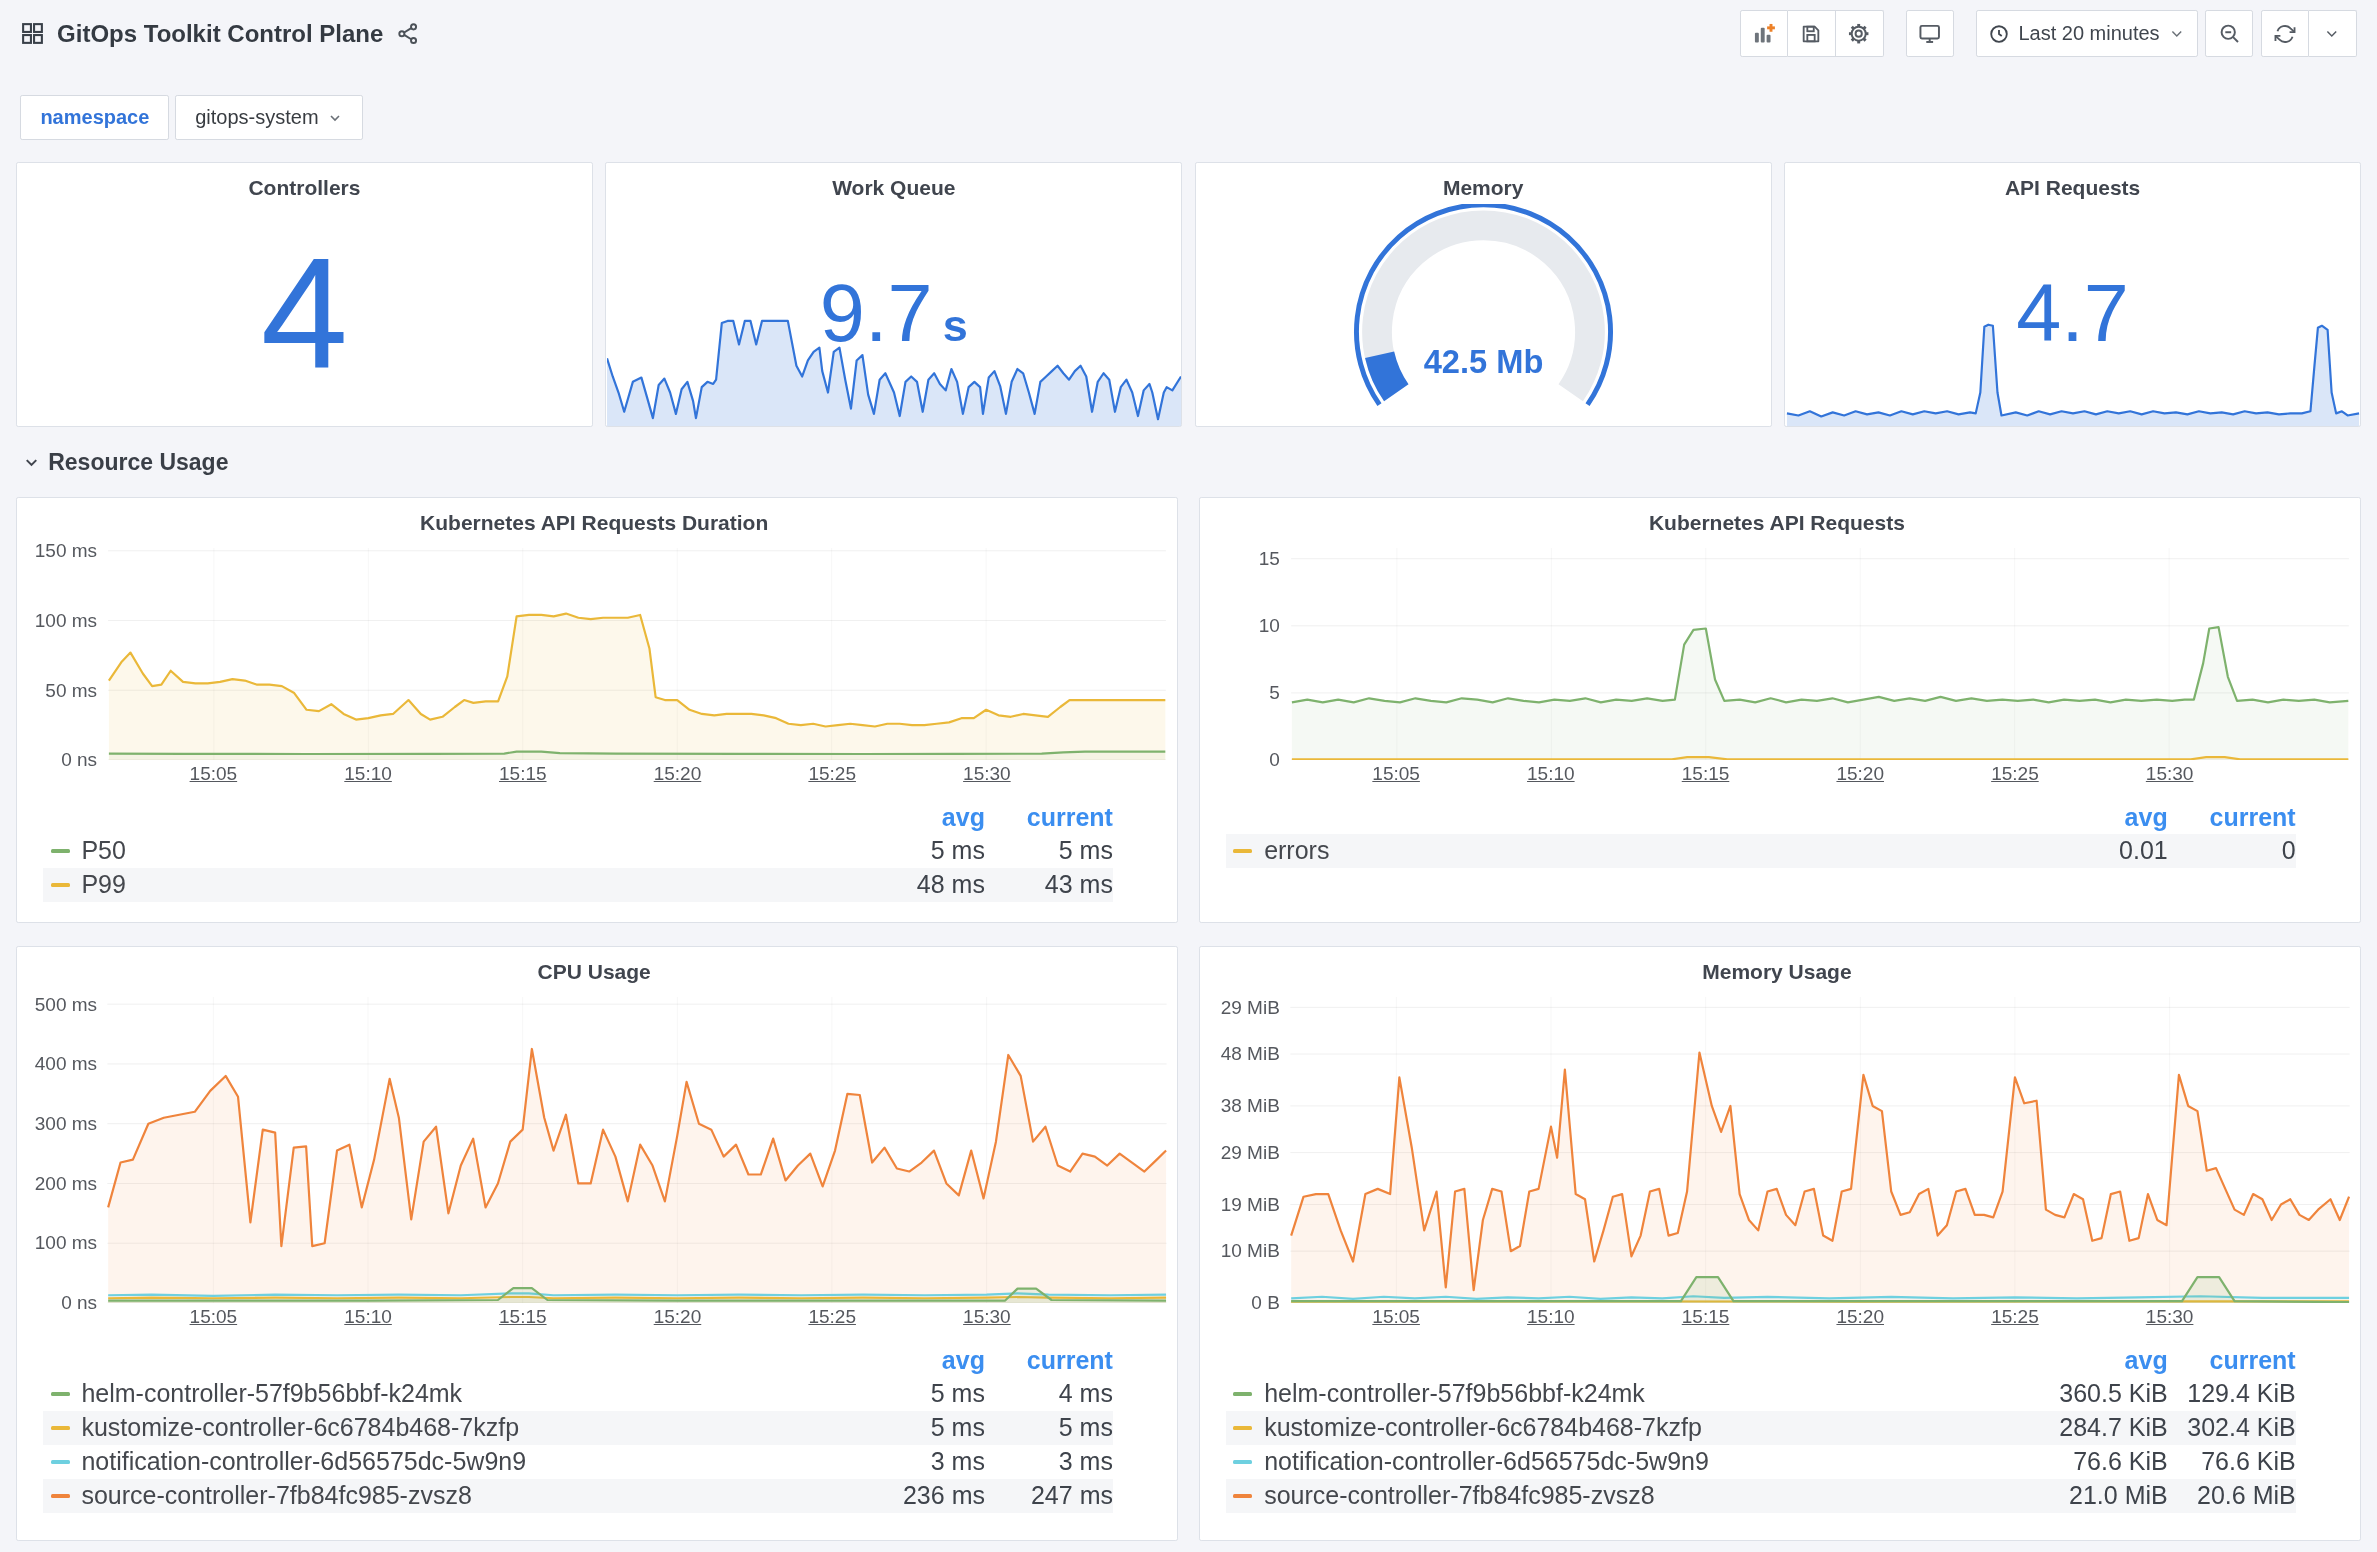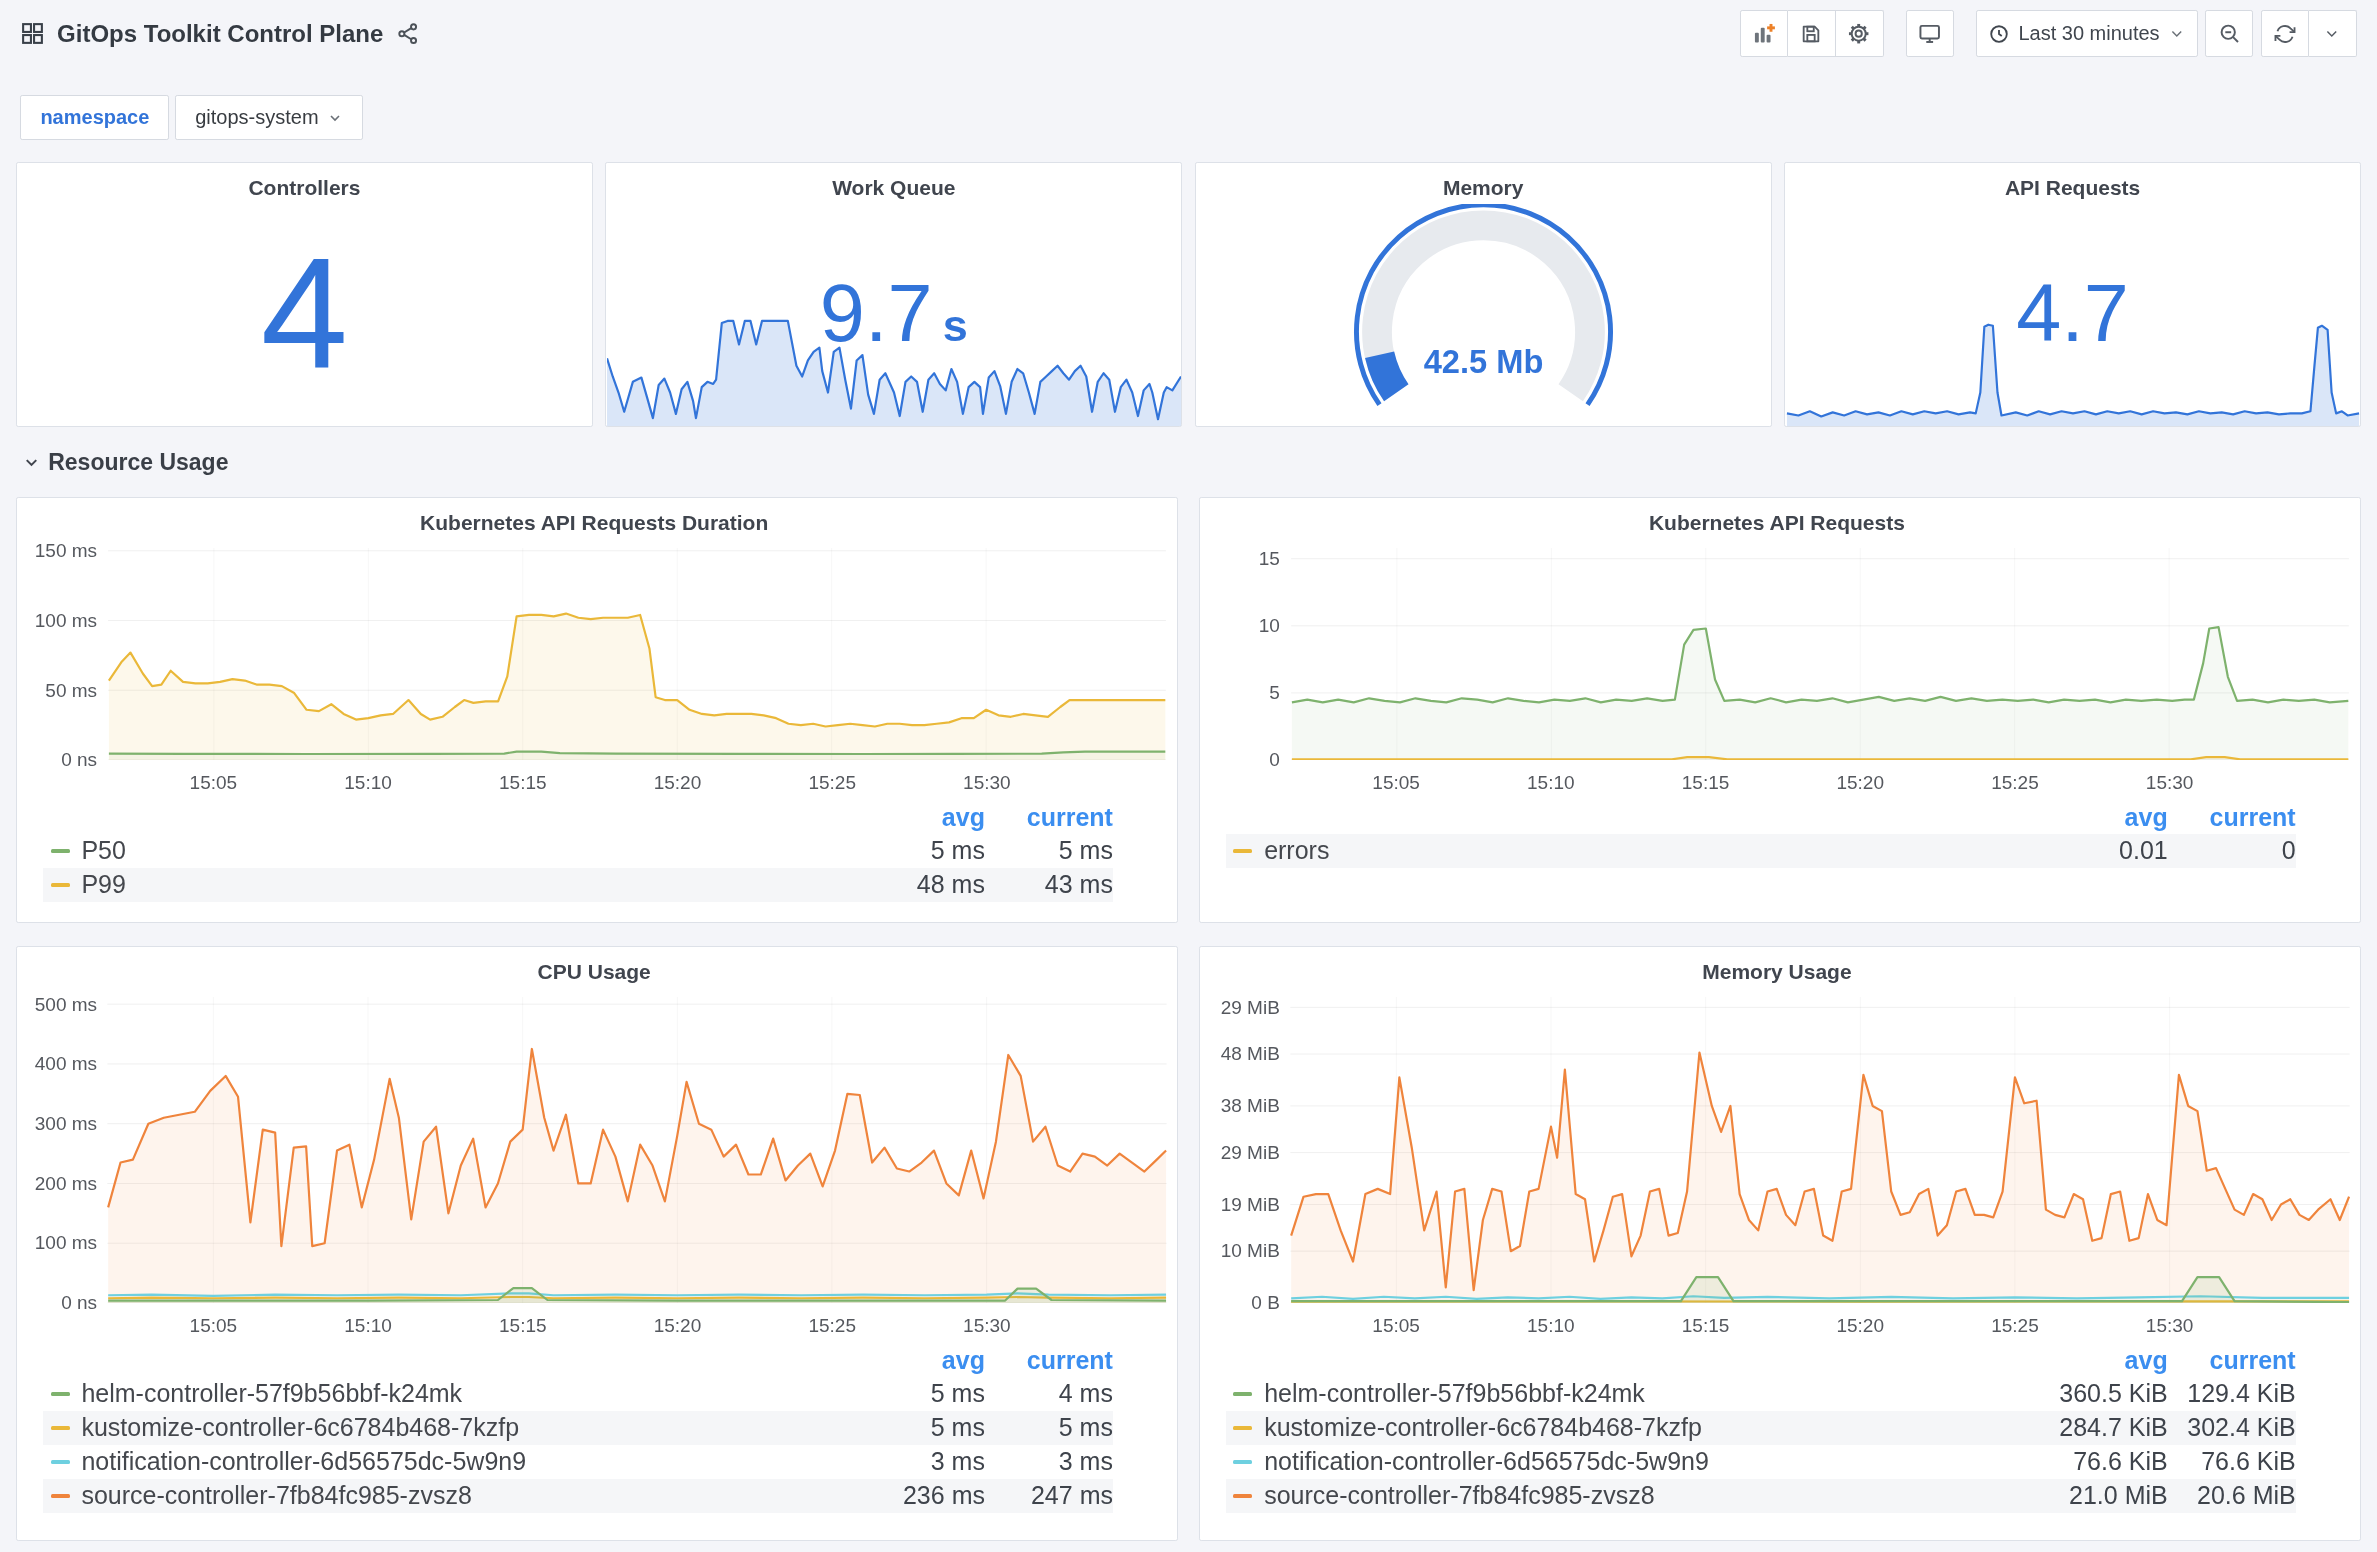--- a/index.html
+++ b/index.html
@@ -58,21 +58,21 @@
   .gridrow { display:grid; grid-template-columns:1fr 1fr; gap:20.5px; }
   .row1 { height:426px; }
   .row2 { height:595px; margin-top:23px; margin-bottom:11px; }
   .ts-panel { display:flex; flex-direction:column; padding:0 10.3px 5.9px 4.4px; }
   .chart { display:flex; margin-top:10.3px; }
   .ygut { width:86px; flex:none; position:relative; font-size:19px; color:#55585e; }
   .ylab { position:absolute; right:10.3px; white-space:nowrap; }
   .plotwrap { flex:1; position:relative; }
   .plotwrap svg { position:absolute; left:0; top:0; }
   .xrow { margin-left:86px; position:relative; height:34px; font-size:19px; color:#55585e; }
-  .xlab { position:absolute; top:12px; transform:translateX(-50%); }
+  .xlab { position:absolute; top:3px; transform:translateX(-50%);text-decoration:underline; }
   .legend { margin:7.3px 54px 1.5px 22px; font-size:25px; color:#3e434b; }
   .lhead { display:flex; justify-content:flex-end; align-items:center; height:32px;
            color:#3b8ef0; font-weight:600; }
   .lhead .hc { cursor:pointer; }
   .lrow { display:flex; align-items:center; height:34px; padding-left:7.3px; }
   .lrow.alt { background:#f5f6f8; }
   .dash { width:19px; height:3.7px; border-radius:1.5px; flex:none; margin-right:11.7px; }
   .llabel { flex:1; cursor:pointer; color:#44474d; }
   .lval { width:110px; text-align:right; }
   .lval.cur { width:128px; }
@@ -152,21 +152,21 @@
       </button>
       <span class="tgap"></span>
       <div class="tgroup">
         <button class="tbtn timebtn">
           <span>
             <svg class="icon" width="22" height="22" viewBox="0 0 24 24" fill="none" stroke="currentColor" stroke-width="2">
                 <circle cx="12" cy="12" r="8.5"></circle>
                 <path d="M12 7.5V12l3 2.2"></path>
               </svg>
           </span>
-          <span>Last 30 minutes</span>
+          <span>Last 20 minutes</span>
           <span class="caret">
             <svg class="icon" width="17.6" height="17.6" viewBox="0 0 24 24" fill="none" stroke="currentColor" stroke-width="2">
                 <polyline points="6 9 12 15 18 9"></polyline>
               </svg>
           </span>
         </button>
       </div>
       <span class="sgap"></span>
       <button class="tbtn single">
         <svg class="icon" width="23.4" height="23.4" viewBox="0 0 24 24" fill="none" stroke="currentColor" stroke-width="2">

